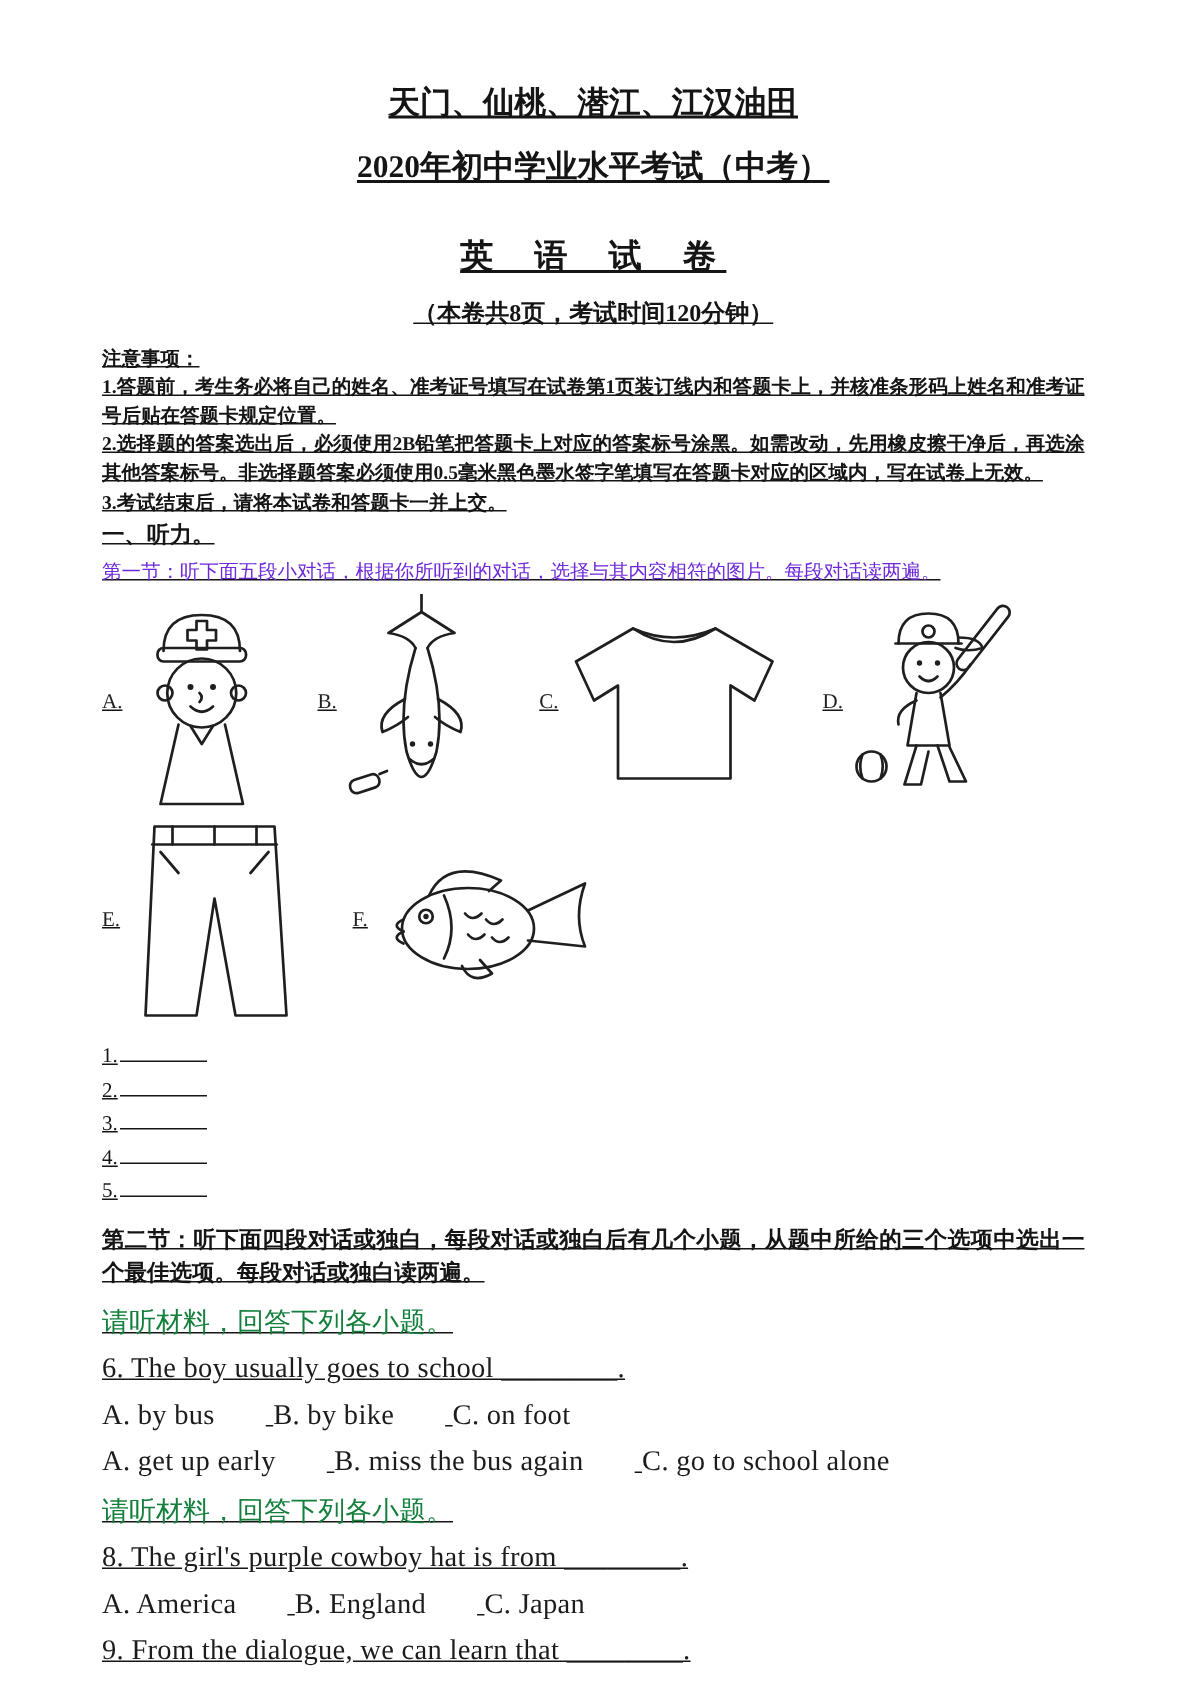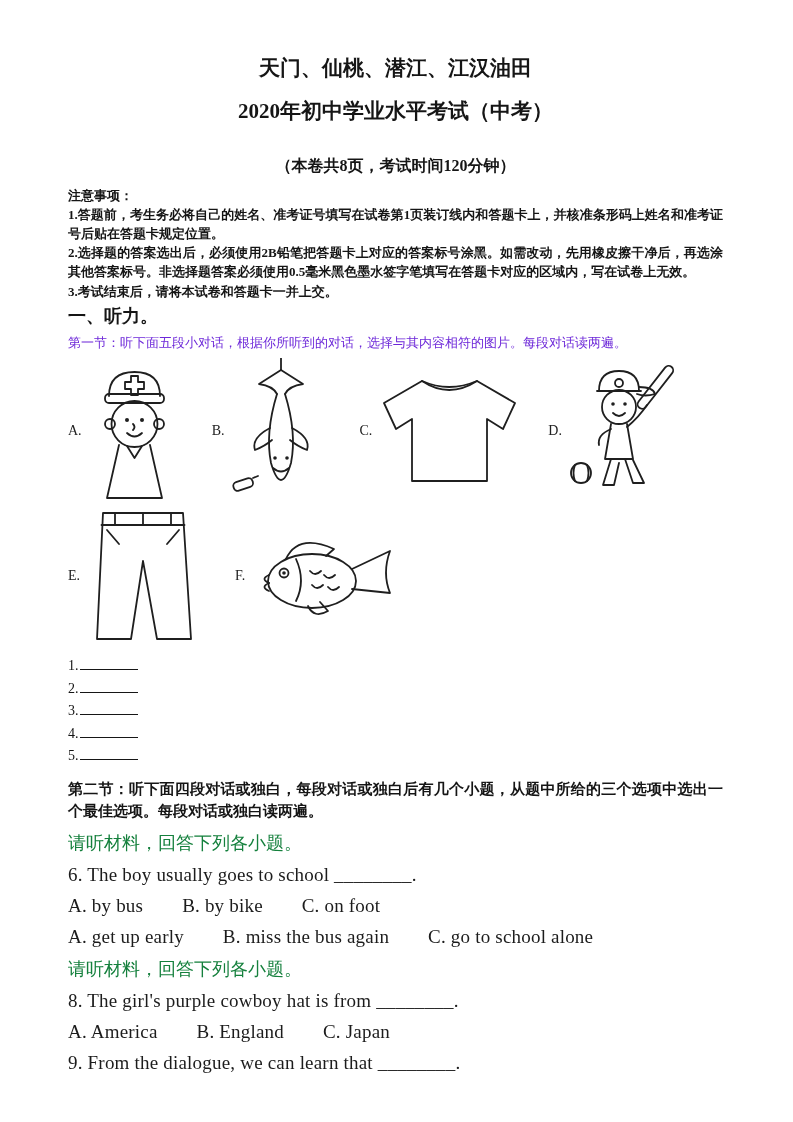--- a/index.html
+++ b/index.html
@@ -3,32 +3,32 @@
 <meta charset="utf-8">
 <style>
   * { margin:0; padding:0; box-sizing:border-box; }
   html,body { background:#ffffff; }
   body {
     width:793px; height:1122px;
     font-family:"Liberation Serif","DejaVu Serif",serif;
     color:#151515;
     overflow:hidden;
   }
-  .page { padding:54px 70px 0 68px; }
+  .page { padding:54px 70px 0 68px;text-decoration:underline; }
 
   .t-line { text-align:center; font-weight:bold; }
   .t1 { font-size:21px; margin-bottom:15px; }
   .t2 { font-size:21px; margin-bottom:31px; }
   .t3 { font-size:22px; letter-spacing:7px; word-spacing:8px; margin-bottom:13px; }
   .t4 { font-size:16px; margin-bottom:9px; }
 
   .notice { font-size:13px; font-weight:bold; line-height:1.47; }
   .notice p { text-align:justify; }
 
-  .sec-head { font-size:18px; font-weight:bold; margin-top:3px; }
+  .sec-head { font-size:15px; font-weight:bold; margin-top:3px; }
   .part-intro { font-size:13px; color:#6d28d9; margin-top:5px; line-height:1.5; }
   .part2-intro { font-size:15px; font-weight:bold; line-height:1.47; margin-top:8px; text-align:justify; }
 
   .pic-row { display:flex; align-items:center; margin-top:6px; }
   .pic-row2 { display:flex; align-items:center; margin-top:4px; }
   .pic-item { display:flex; align-items:center; }
   .pic-label { font-size:14px; margin-right:5px; color:#222; }
   .m32 { margin-right:30px; }
   .m48 { margin-right:26px; }
 
@@ -43,20 +43,21 @@
   .q { font-size:19px; margin-top:9px; color:#1c1c1c; letter-spacing:0.2px; }
   .opts span { display:inline-block; margin-right:34px; }
 </style>
 </head>
 <body>
 
 <div class="page">
 
   <div class="t-line t1">天门、仙桃、潜江、江汉油田</div>
   <div class="t-line t2">2020年初中学业水平考试（中考）</div>
+  <div class="t-line t3">英 语 试 卷</div>
   <div class="t-line t4">（本卷共8页，考试时间120分钟）</div>
 
   <div class="notice">
     <p>注意事项：</p>
     <p>1.答题前，考生务必将自己的姓名、准考证号填写在试卷第1页装订线内和答题卡上，并核准条形码上姓名和准考证号后贴在答题卡规定位置。</p>
     <p>2.选择题的答案选出后，必须使用2B铅笔把答题卡上对应的答案标号涂黑。如需改动，先用橡皮擦干净后，再选涂其他答案标号。非选择题答案必须使用0.5毫米黑色墨水签字笔填写在答题卡对应的区域内，写在试卷上无效。</p>
     <p>3.考试结束后，请将本试卷和答题卡一并上交。</p>
   </div>
 
   <div class="sec-head">一、听力。</div>

